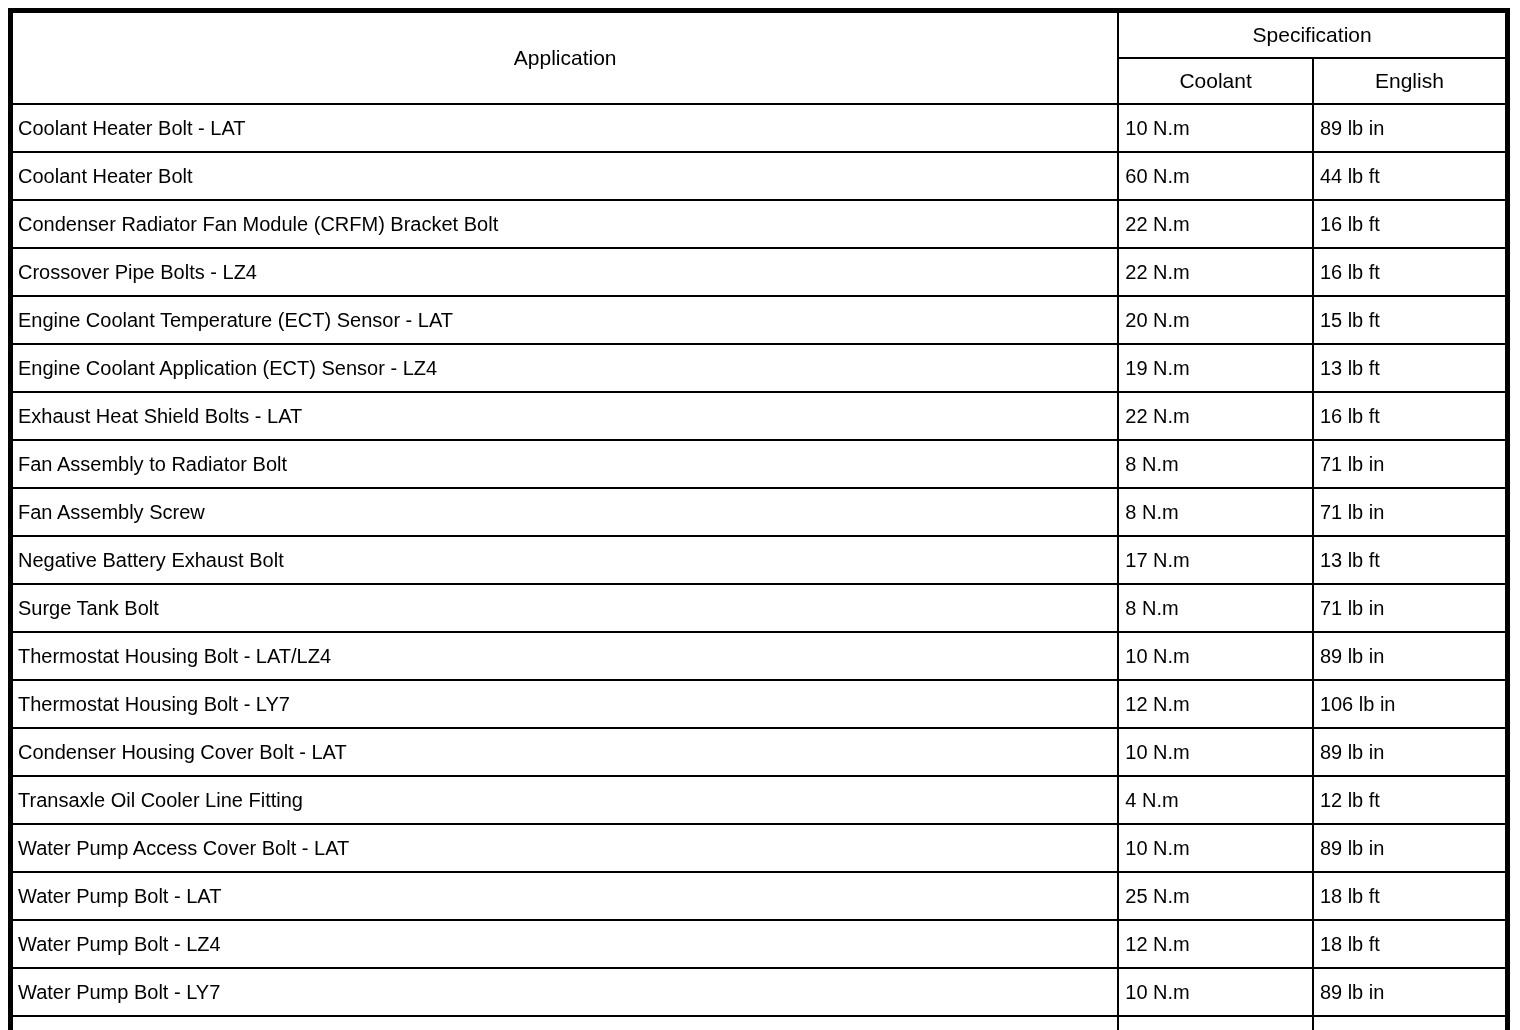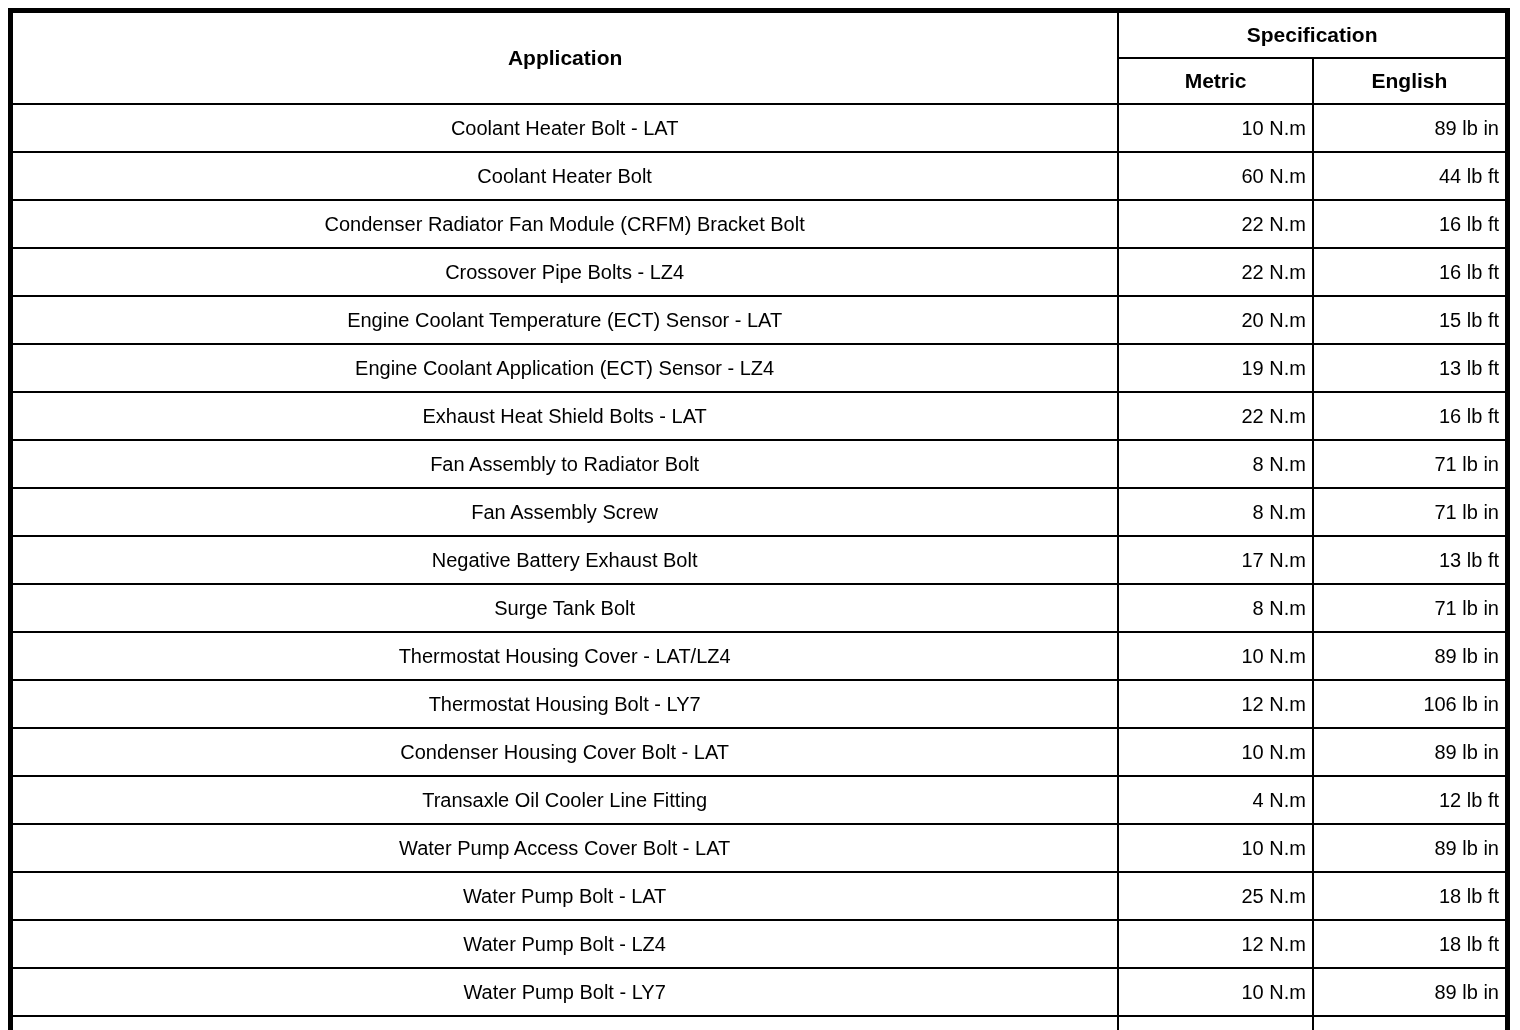--- a/index.html
+++ b/index.html
@@ -19,54 +19,54 @@
     border: 5px solid #000000;
     font-size: 20px;
   }
   .spec-table th,
   .spec-table td {
     border: 2px solid #000000;
     overflow: hidden;
     white-space: nowrap;
   }
   .spec-table th {
-    font-weight: bold;
+    font-weight: normal;
     text-align: center;
     font-size: 21px;
     height: 40px;
     padding: 2px 6px;
   }
   .spec-table td {
     height: 42px;
     padding: 2px 6px;
   }
   td.app-cell {
-    text-align: center;
+    text-align: left;
     padding-left: 5px;
   }
   td.num-cell {
-    text-align: right;
+    text-align: left;
   }
 </style>
 </head>
 <body>
 
 <table class="spec-table">
   <colgroup>
     <col style="width:74%">
     <col style="width:13%">
     <col style="width:13%">
   </colgroup>
   <thead>
     <tr>
       <th rowspan="2">Application</th>
       <th colspan="2">Specification</th>
     </tr>
     <tr>
-      <th>Metric</th>
+      <th>Coolant</th>
       <th>English</th>
     </tr>
   </thead>
   <tbody>
   <tr>
     <td class="app-cell">Coolant Heater Bolt - LAT</td>
     <td class="num-cell">10 N.m</td>
     <td class="num-cell">89 lb in</td>
   </tr>
 
@@ -124,21 +124,21 @@
     <td class="num-cell">13 lb ft</td>
   </tr>
 
   <tr>
     <td class="app-cell">Surge Tank Bolt</td>
     <td class="num-cell">8 N.m</td>
     <td class="num-cell">71 lb in</td>
   </tr>
 
   <tr>
-    <td class="app-cell">Thermostat Housing Cover - LAT/LZ4</td>
+    <td class="app-cell">Thermostat Housing Bolt - LAT/LZ4</td>
     <td class="num-cell">10 N.m</td>
     <td class="num-cell">89 lb in</td>
   </tr>
 
   <tr>
     <td class="app-cell">Thermostat Housing Bolt - LY7</td>
     <td class="num-cell">12 N.m</td>
     <td class="num-cell">106 lb in</td>
   </tr>
 

